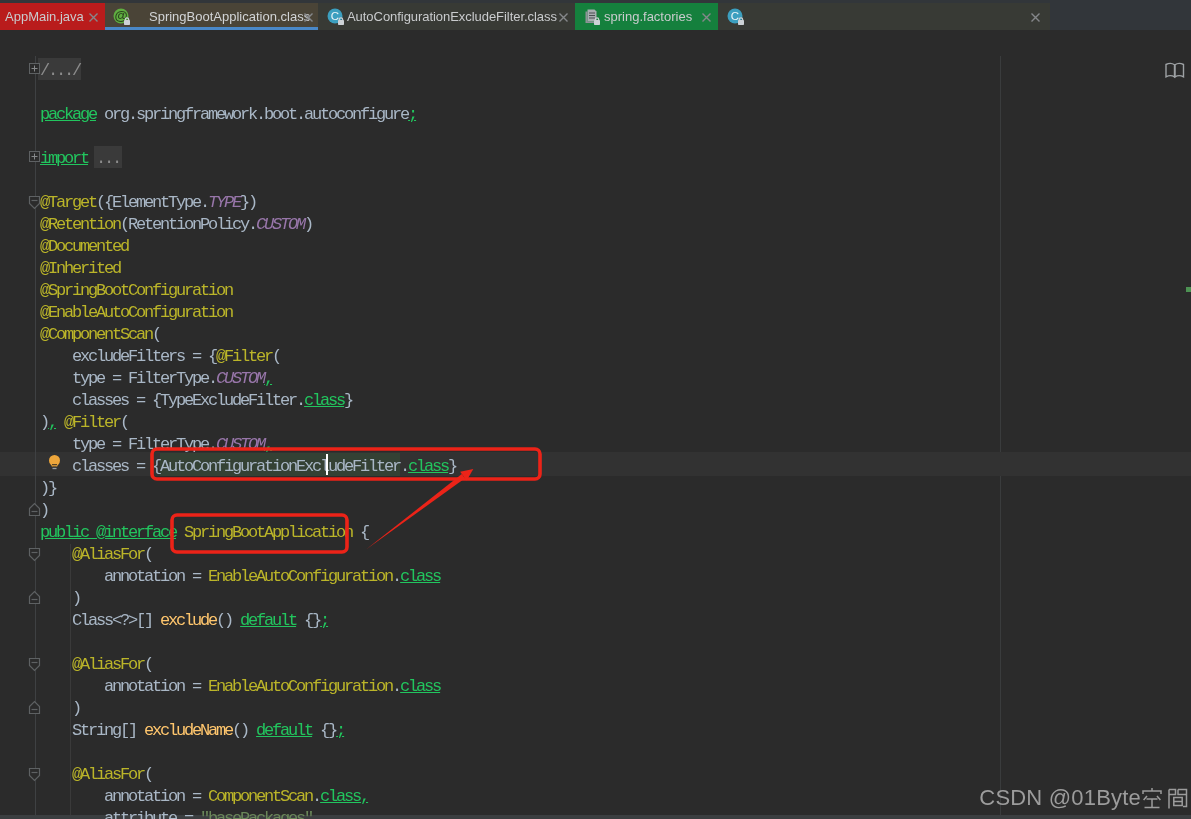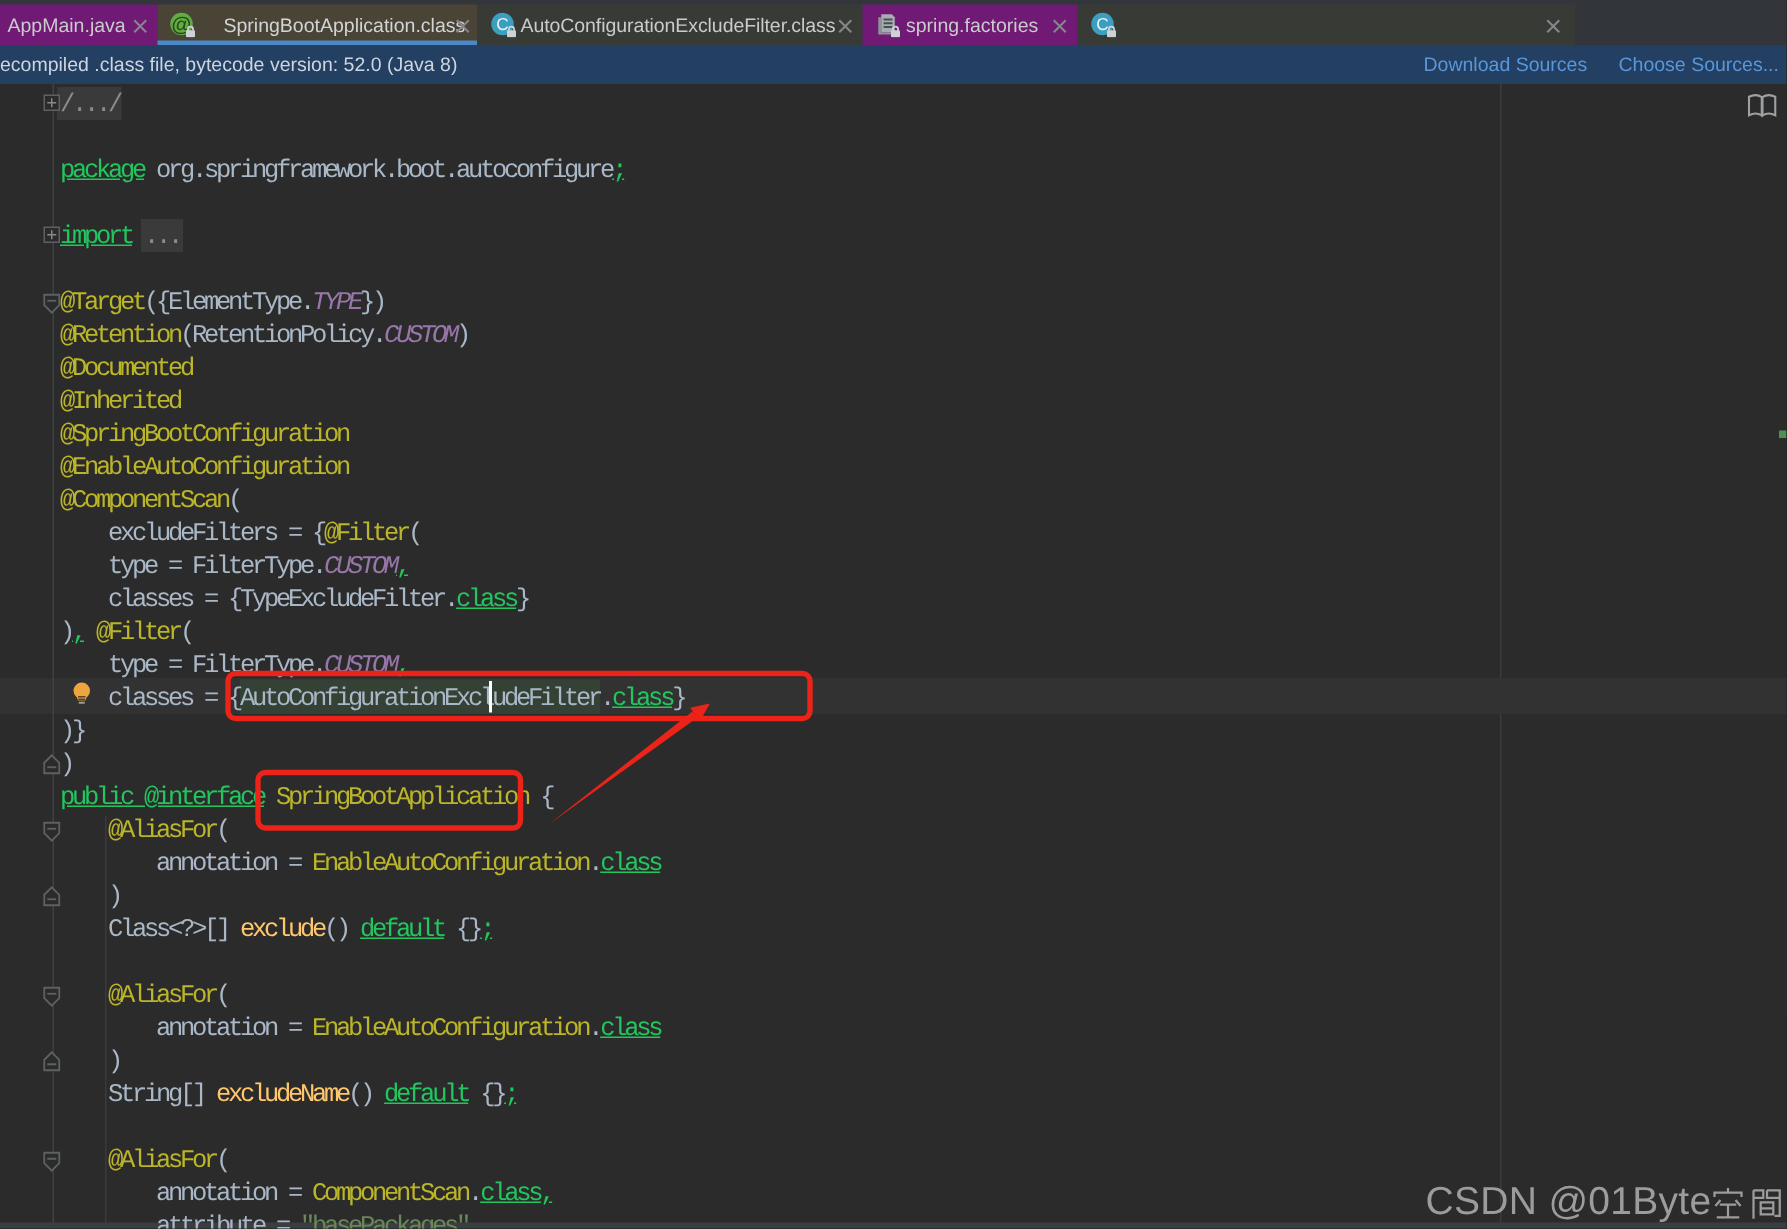--- a/index.html
+++ b/index.html
@@ -3,24 +3,24 @@
 <meta charset="utf-8">
 <style>
   * { margin:0; padding:0; box-sizing:border-box; }
   html,body { width:1191px; height:819px; overflow:hidden; background:#2B2B2B; }
   #app { position:relative; width:1191px; height:819px; font-family:"Liberation Sans", sans-serif; }
 
   
   #tabbar { position:absolute; left:0; top:0; width:1191px; height:30px; background:#32363a; }
   .tab { position:absolute; top:3px; height:27px; color:#c9cbcd; font-size:13px; }
   .tab .lbl { position:absolute; top:6px; white-space:nowrap; }
-  #tab1 { left:0; width:105px; background:#701a75; }
+  #tab1 { left:0; width:105px; background:#b91c1c; }
   #tab2 { left:105px; width:213px; background:#4a4437; }
   #tab3 { left:318px; width:257px; background:#383a35; }
-  #tab4 { left:575px; width:143px; background:#701a75; }
+  #tab4 { left:575px; width:143px; background:#15803d; }
   #tab5 { left:718px; width:332px; background:#383a35; }
   #underline { position:absolute; left:105px; top:27px; width:213px; height:3px; background:#4a88c7; }
   .x { position:absolute; top:9px; width:11px; height:11px; }
   .icon16 { position:absolute; top:4.5px; width:17px; height:17px; }
 
   
   #banner { position:absolute; left:0; top:30px; width:1191px; height:26px; background:#233f61; color:#ccd6e0; font-size:13px; }
   #banner .msg { position:absolute; left:0px; top:5px; }
   #banner .lnk { position:absolute; top:5px; color:#5997dc; }
 
@@ -36,21 +36,21 @@
   #code { position:absolute; left:40px; top:4px; font-family:"Liberation Mono", monospace; font-size:17px; letter-spacing:-2.2px; line-height:22px; color:#a9b7c6; white-space:pre; }
   .k { color:#22c55e;text-decoration:underline; }
   .a { color:#bbb529; }
   .c { color:#9876aa; font-style:italic;margin-top:20px; }
   .m { color:#ffc66d; }
   .s { color:#6a8759; }
   .fold { color:#8c8c8c; }
   #hl { position:absolute; left:160px; top:397px; width:240px; height:23px; background:#344134; }
   #caret { position:absolute; left:326px; top:398px; width:2px; height:21px; background:#ffffff; }
 
-  .wm { position:absolute; right:2px; top:785px; color:#9c9c9c; font-size:26px; letter-spacing:0.2px; white-space:nowrap; }
+  .wm { position:absolute; right:2px; top:785px; color:#9c9c9c; font-size:22px; letter-spacing:0.2px; white-space:nowrap; }
 </style>
 </head>
 <body>
 <div id="app">
 
   <div id="tabbar">
     <div class="tab" id="tab1">
         <span class="lbl" style="left:5px">AppMain.java</span>
       <svg class="x" style="left:88px" viewBox="0 0 11 11">
           <path d="M1.5 1.5 L9.5 9.5 M9.5 1.5 L1.5 9.5" stroke="#85878a" stroke-width="1.4"></path>
@@ -108,25 +108,20 @@
             <path d="M1.8 3 v-1 a1.7 1.7 0 0 1 3.4 0 v1" fill="none" stroke="#cdd2d6" stroke-width="1.2"></path>
           </g>
       </svg>
       <svg class="x" style="left:312px" viewBox="0 0 11 11">
           <path d="M1.5 1.5 L9.5 9.5 M9.5 1.5 L1.5 9.5" stroke="#85878a" stroke-width="1.4"></path>
         </svg>
     </div>
     <div id="underline"></div>
   </div>
 
-  <div id="banner">
-    <span class="msg">ecompiled .class file, bytecode version: 52.0 (Java 8)</span>
-    <span class="lnk" style="left:949px">Download Sources</span>
-    <span class="lnk" style="left:1079px">Choose Sources...</span>
-  </div>
 
   <div id="editor">
     <div id="marginline"></div>
     <div id="curline"></div>
     <div style="position:absolute;left:38px;top:2px;width:43px;height:22px;background:#3a3a3a"></div>
     <div style="position:absolute;left:94px;top:90px;width:28px;height:22px;background:#3a3a3a"></div>
     <div id="hl"></div>
     <div id="gutterline"></div>
     <div id="indent1"></div>
     <div id="greendash"></div>

